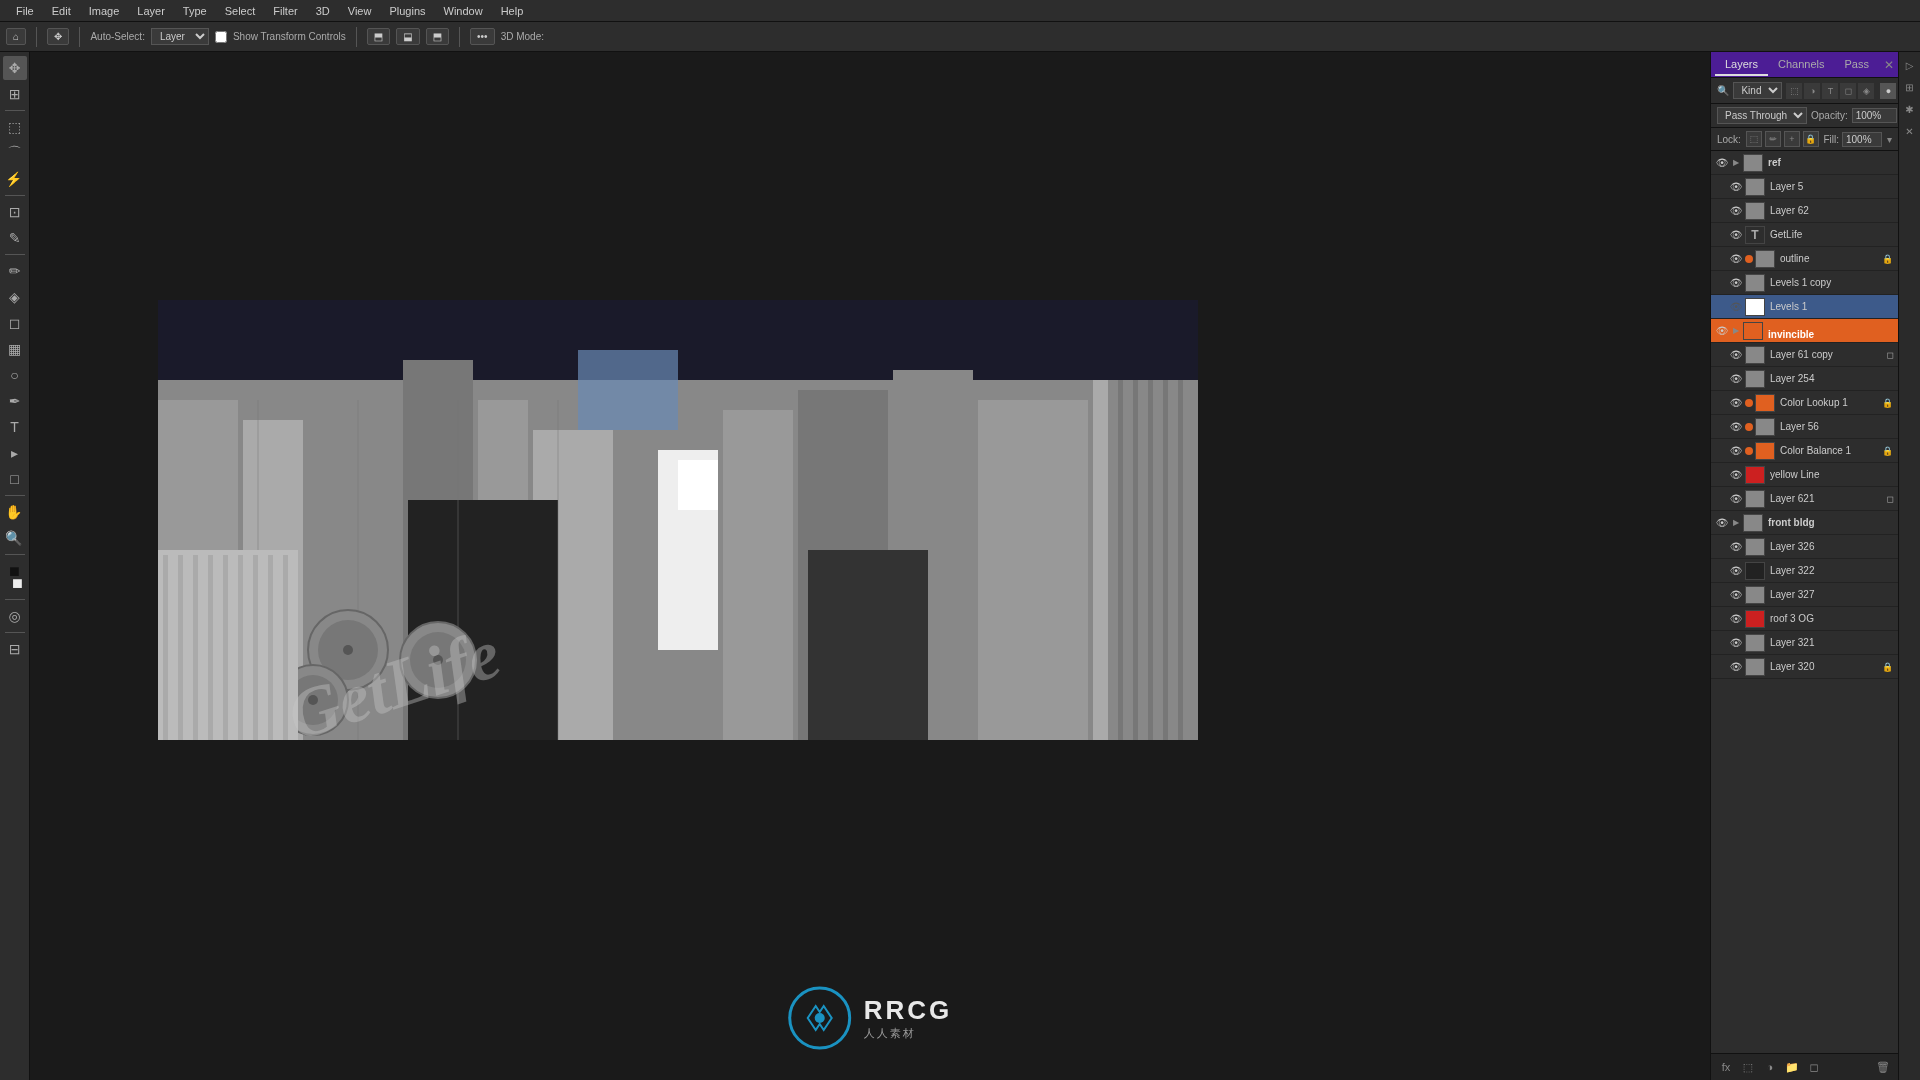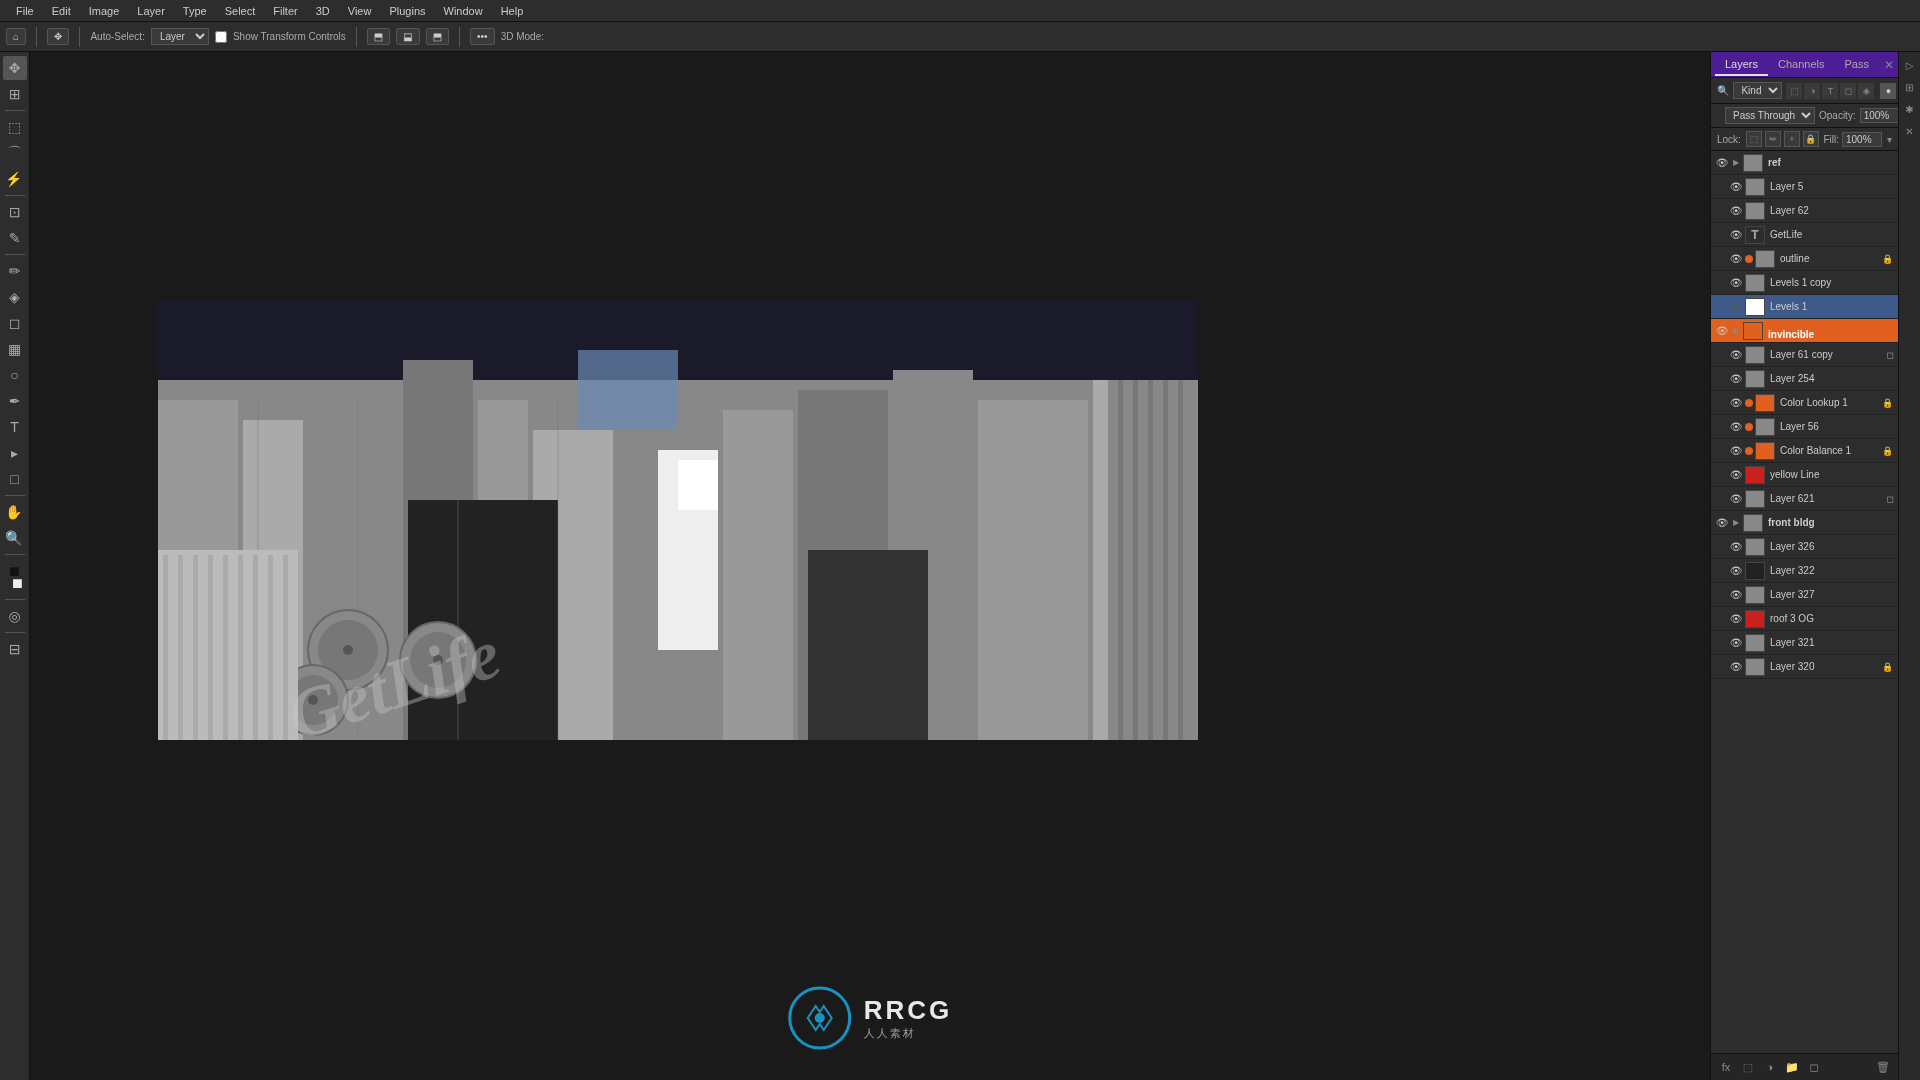--- a/index.html
+++ b/index.html
@@ -243,21 +243,21 @@
       font-size: 9px;
       cursor: pointer;
       display: flex;
       align-items: center;
       justify-content: center;
     }
 
     #layers-blend {
       display: flex;
       align-items: center;
-      padding: 3px 14px;
+      padding: 3px 6px;
       gap: 4px;
       border-bottom: 1px solid #111;
     }
     .blend-mode-select {
       background: #3a3a3a;
       border: 1px solid #555;
       color: #ccc;
       font-size: 10px;
       padding: 1px 3px;
       width: 90px;

